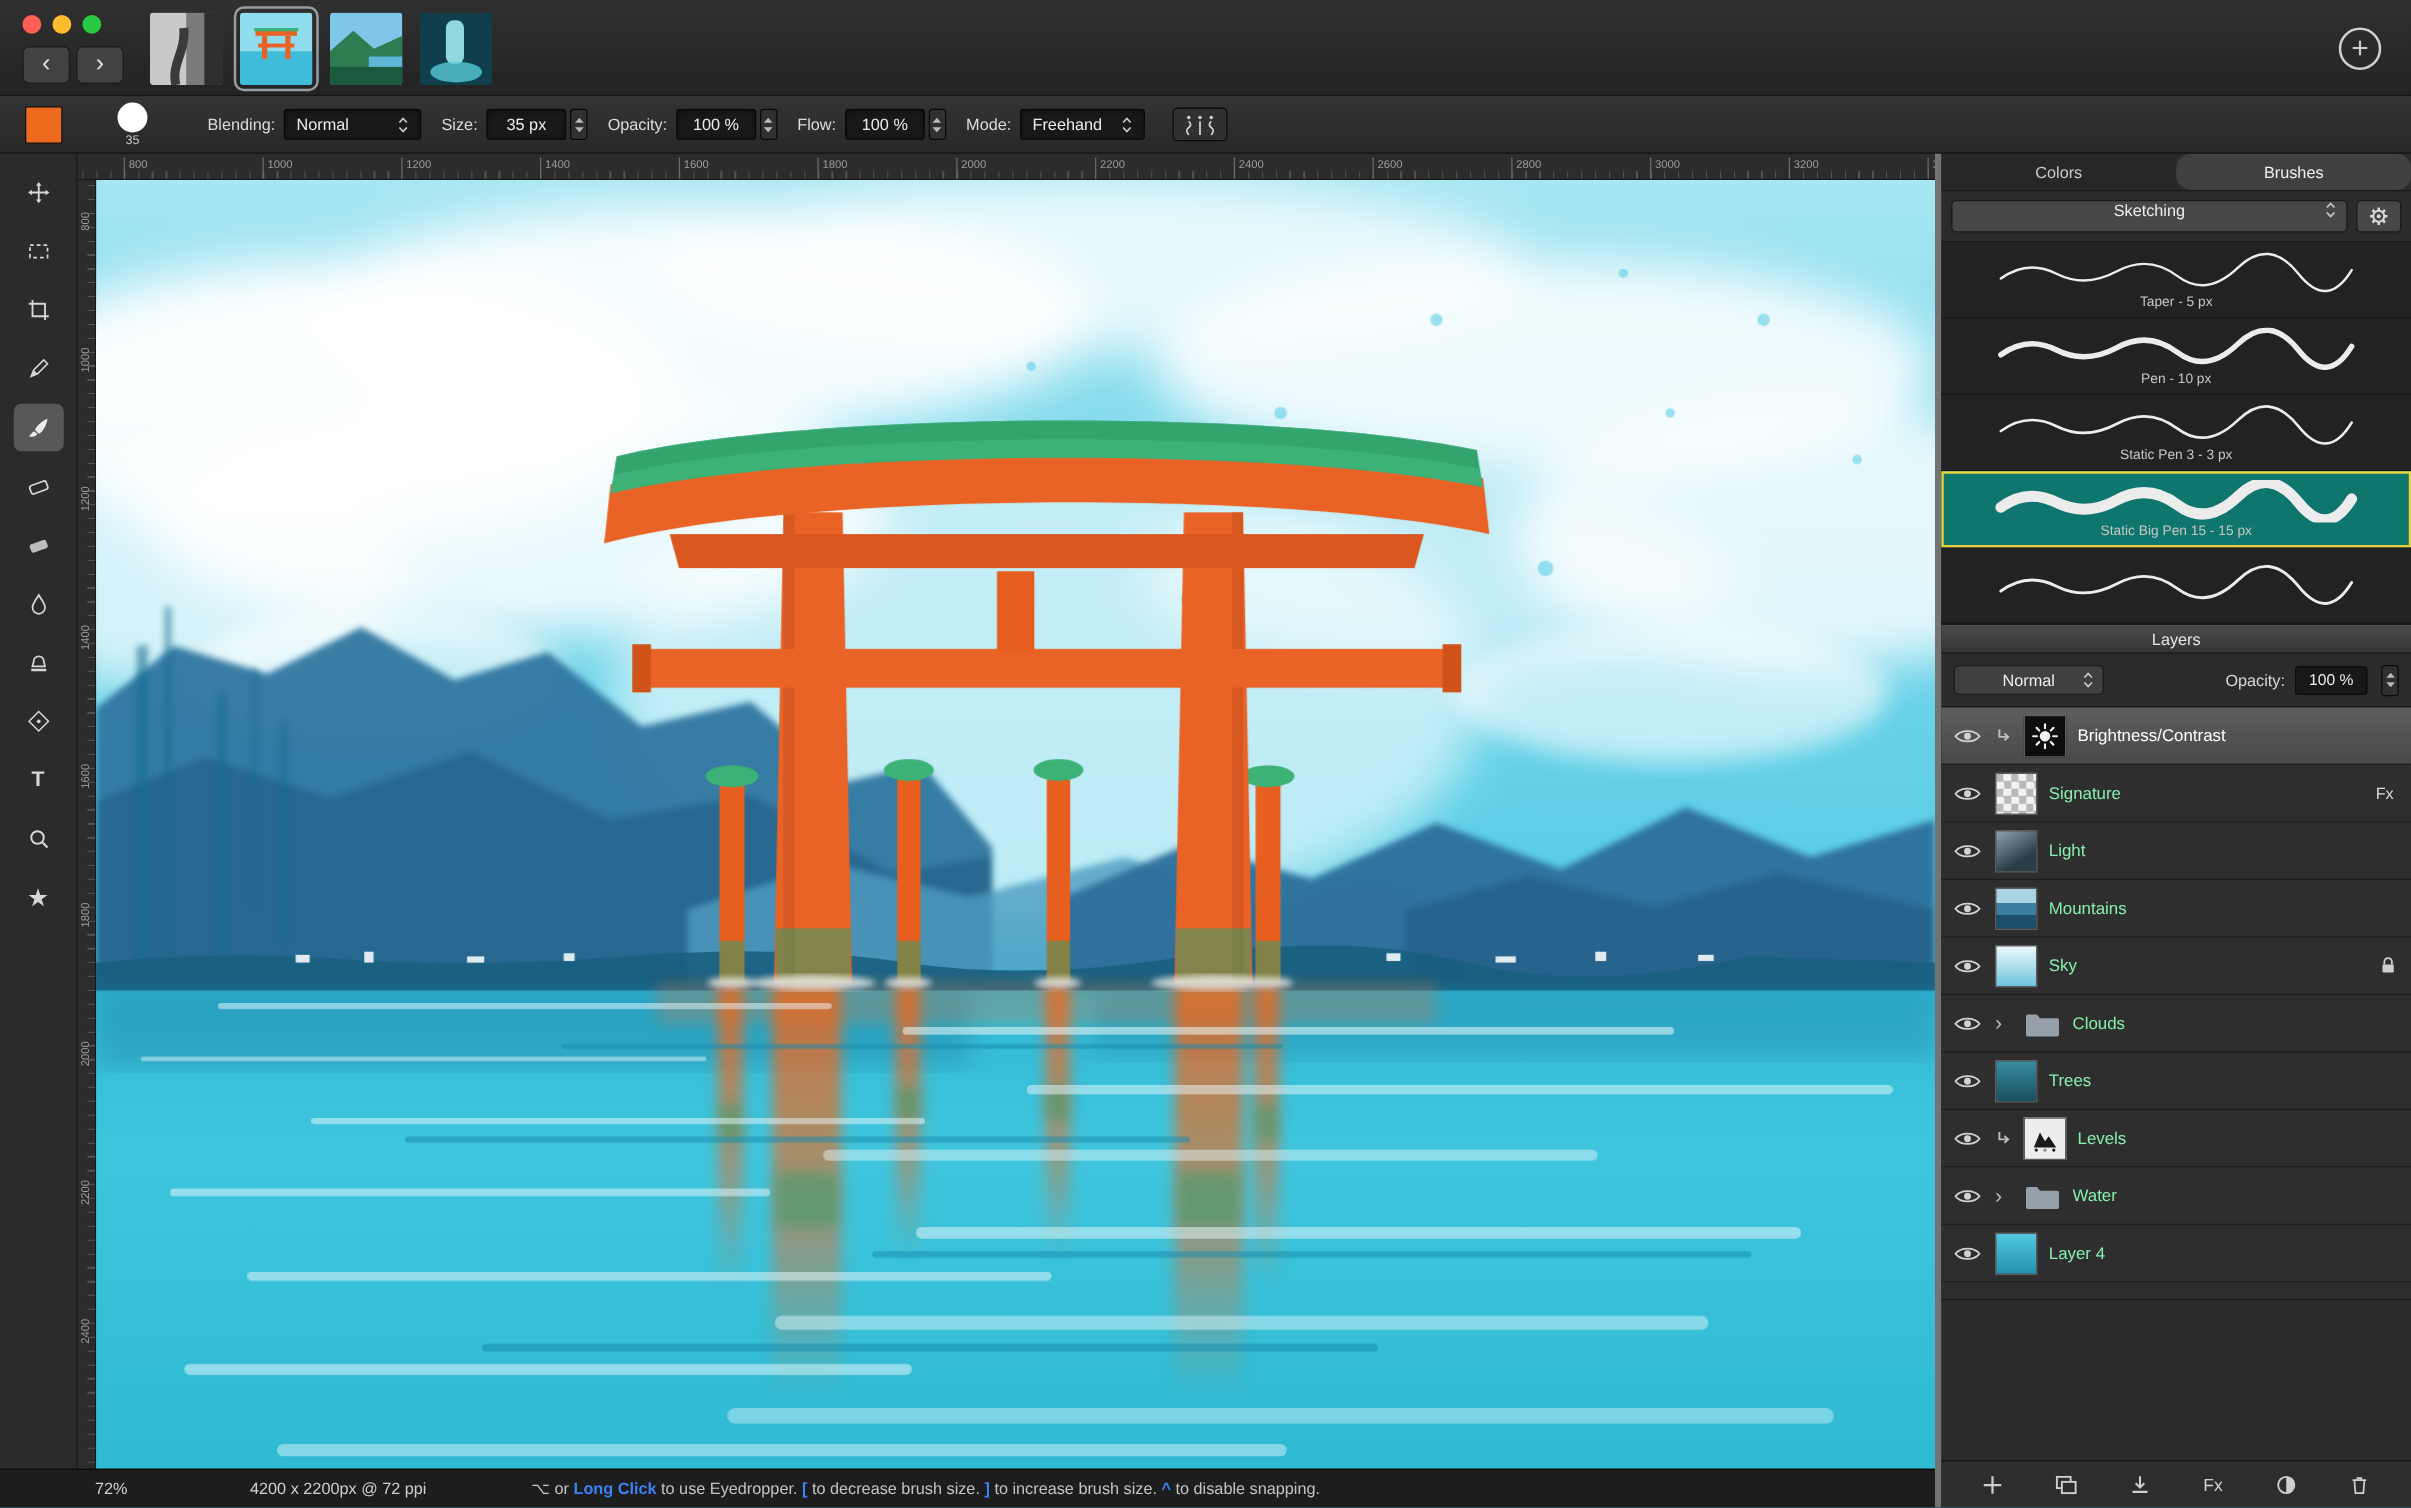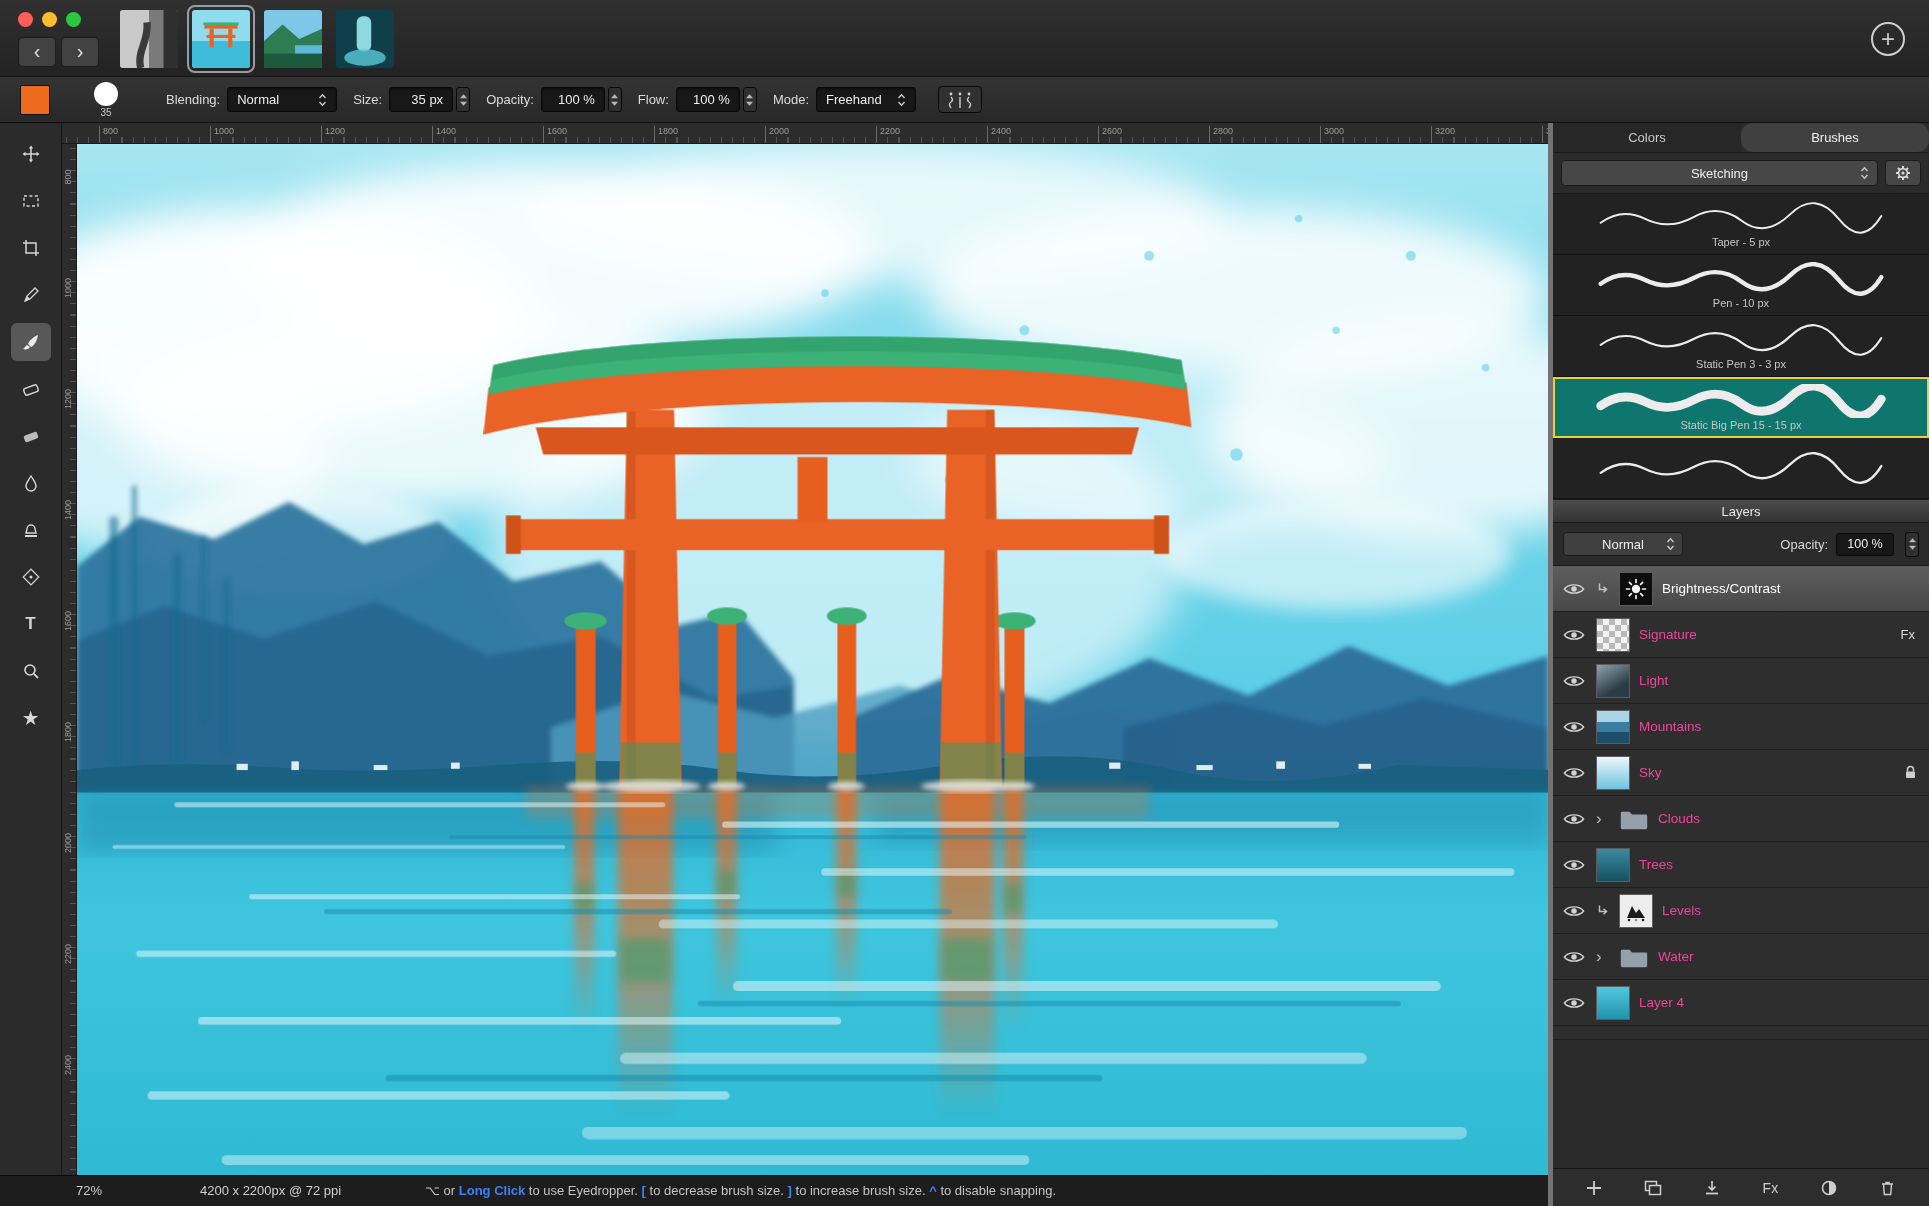--- a/index.html
+++ b/index.html
@@ -30,21 +30,21 @@
     background:var(--swatch-orange,#ed6a1e); border:1px solid #101010; border-radius:2px; }
   .brush-preview-wrap { position:absolute; left:88px; top:3px; width:36px; text-align:center; }
   .brush-dot { width:24px; height:24px; border-radius:50%; background:#fff; margin:2px auto 0; }
   .brush-size-num { font-size:10px; color:#c9c9c9; margin-top:1px; }
   .controls { position:absolute; left:150px; top:0; height:100%; display:flex; align-items:center; }
   .ctl-label { color:#dcdcdc; font-size:13px; margin:0 7px 0 16px; }
   .field { height:25px; background:#181818; border:1px solid #090909; border-radius:3px; color:#ededed;
     font-size:13px; display:flex; align-items:center; justify-content:center; gap:8px; padding:0 9px;
     box-shadow:inset 0 1px 3px rgba(0,0,0,.55); }
   .dd { justify-content:space-between; }
-  .w-blend { width:110px; } .w-num { width:64px;justify-content:flex-end; } .w-mode { width:100px; }
+  .w-blend { width:110px; } .w-num { width:64px; } .w-mode { width:100px; }
   .stepper { width:14px; height:25px; background:#303030; border:1px solid #090909; border-radius:3px;
     display:flex; align-items:center; justify-content:center; margin-left:3px; }
   .icon-btn { height:27px; padding:0 8px; background:#303030; border:1px solid #090909; border-radius:4px;
     display:flex; align-items:center; margin-left:22px; }
 
   
   .rail { position:absolute; left:0; top:123px; width:62px; height:1052px; background:#2b2b2b;
     border-right:1px solid #171717; display:flex; flex-direction:column; align-items:center;
     padding-top:12px; gap:9px; }
   .tool { width:40px; height:38px; border-radius:6px; display:flex; align-items:center; justify-content:center; flex:none; }
@@ -78,21 +78,21 @@
   .hb { font-weight:bold; color:#3b82f6; }
 
   
   .rightpanel { position:absolute; left:1548px; top:123px; width:381px; height:1083px; background:#2b2b2b;
     border-left:5px solid #737373; overflow:hidden; }
   .tabs { display:flex; height:30px; border-bottom:1px solid #191919; }
   .tab { flex:1; display:flex; align-items:center; justify-content:center; font-size:13px; color:#c9c9c9; background:#272727; }
   .tab.active { background:#404040; color:#f0f0f0;border-radius:12px; }
   .cat-row { display:flex; align-items:center; gap:7px; padding:7px 8px; }
   .cat-dd { flex:1; height:26px; background:#474747; border:1px solid #1a1a1a; border-radius:4px;
-    display:flex; align-items:center; justify-content:center; position:relative; color:#ededed; font-size:13px; }
+    display:flex; justify-content:center; position:relative; color:#ededed; font-size:13px; }
   .cat-dd svg { position:absolute; right:8px; }
   .gear-btn { width:36px; height:26px; background:#474747; border:1px solid #1a1a1a; border-radius:4px;
     display:flex; align-items:center; justify-content:center; }
   .brush-list { border-top:1px solid #191919; }
   .brush-row { height:61px; border-bottom:1px solid #141414; background:#222; display:flex;
     flex-direction:column; align-items:center; justify-content:center; }
   .bstroke { width:300px; height:34px; }
   .blabel { font-size:11px; color:#c6c6c6; line-height:1; margin-top:2px; }
   .brush-row.bsel { border:2px solid var(--selection-yellow,#e5d23c); background:#0f766e; }
   .layers-header { height:24px; background:linear-gradient(#4c4c4c,#343434); border-top:1px solid #191919;
@@ -116,21 +116,21 @@
     justify-content:center; flex:none; overflow:hidden; }
   .t-adjustment-sun { background:#0d0d0d; }
   .t-checker { background:repeating-conic-gradient(#f2f2f2 0 25%,#b9b9b9 0 50%); background-size:12px 12px; }
   .t-light { background:linear-gradient(150deg,#8fa3ad,#2c3c46 70%); }
   .t-mountains { background:linear-gradient(#a8d4e4 0 35%,#3a7da0 35% 65%,#1d4f6b 65%); }
   .t-sky { background:linear-gradient(#eef8fb,#6ec3de); }
   .t-trees { background:linear-gradient(#3a8ba0,#17505f); }
   .t-levels { background:#ededed; }
   .t-water { background:linear-gradient(#52c8e0,#2391ad); }
   .folder { display:flex; flex:none; }
-  .lname { flex:1; color:#ec4899; font-size:13.5px; white-space:nowrap; overflow:hidden; }
+  .lname { flex:1; color:#86efac; font-size:13.5px; white-space:nowrap; overflow:hidden; }
   .lsel .lname { color:#fff; }
   .badge { color:#dadada; font-size:13px; margin-right:4px; }
   .lock { display:flex; margin-right:2px; }
   .partial-row { height:14px; background:#2e2e2e; border-bottom:1px solid #1e1e1e; }
   .layers-footer { position:absolute; left:0; bottom:0; width:100%; height:38px; background:#2d2d2d;
     border-top:1px solid #151515; display:flex; align-items:center; justify-content:space-between;
     padding:0 28px; }
   .lf-btn { width:26px; height:26px; display:flex; align-items:center; justify-content:center;
     color:#cfcfcf; font-size:14px; }
 </style>

